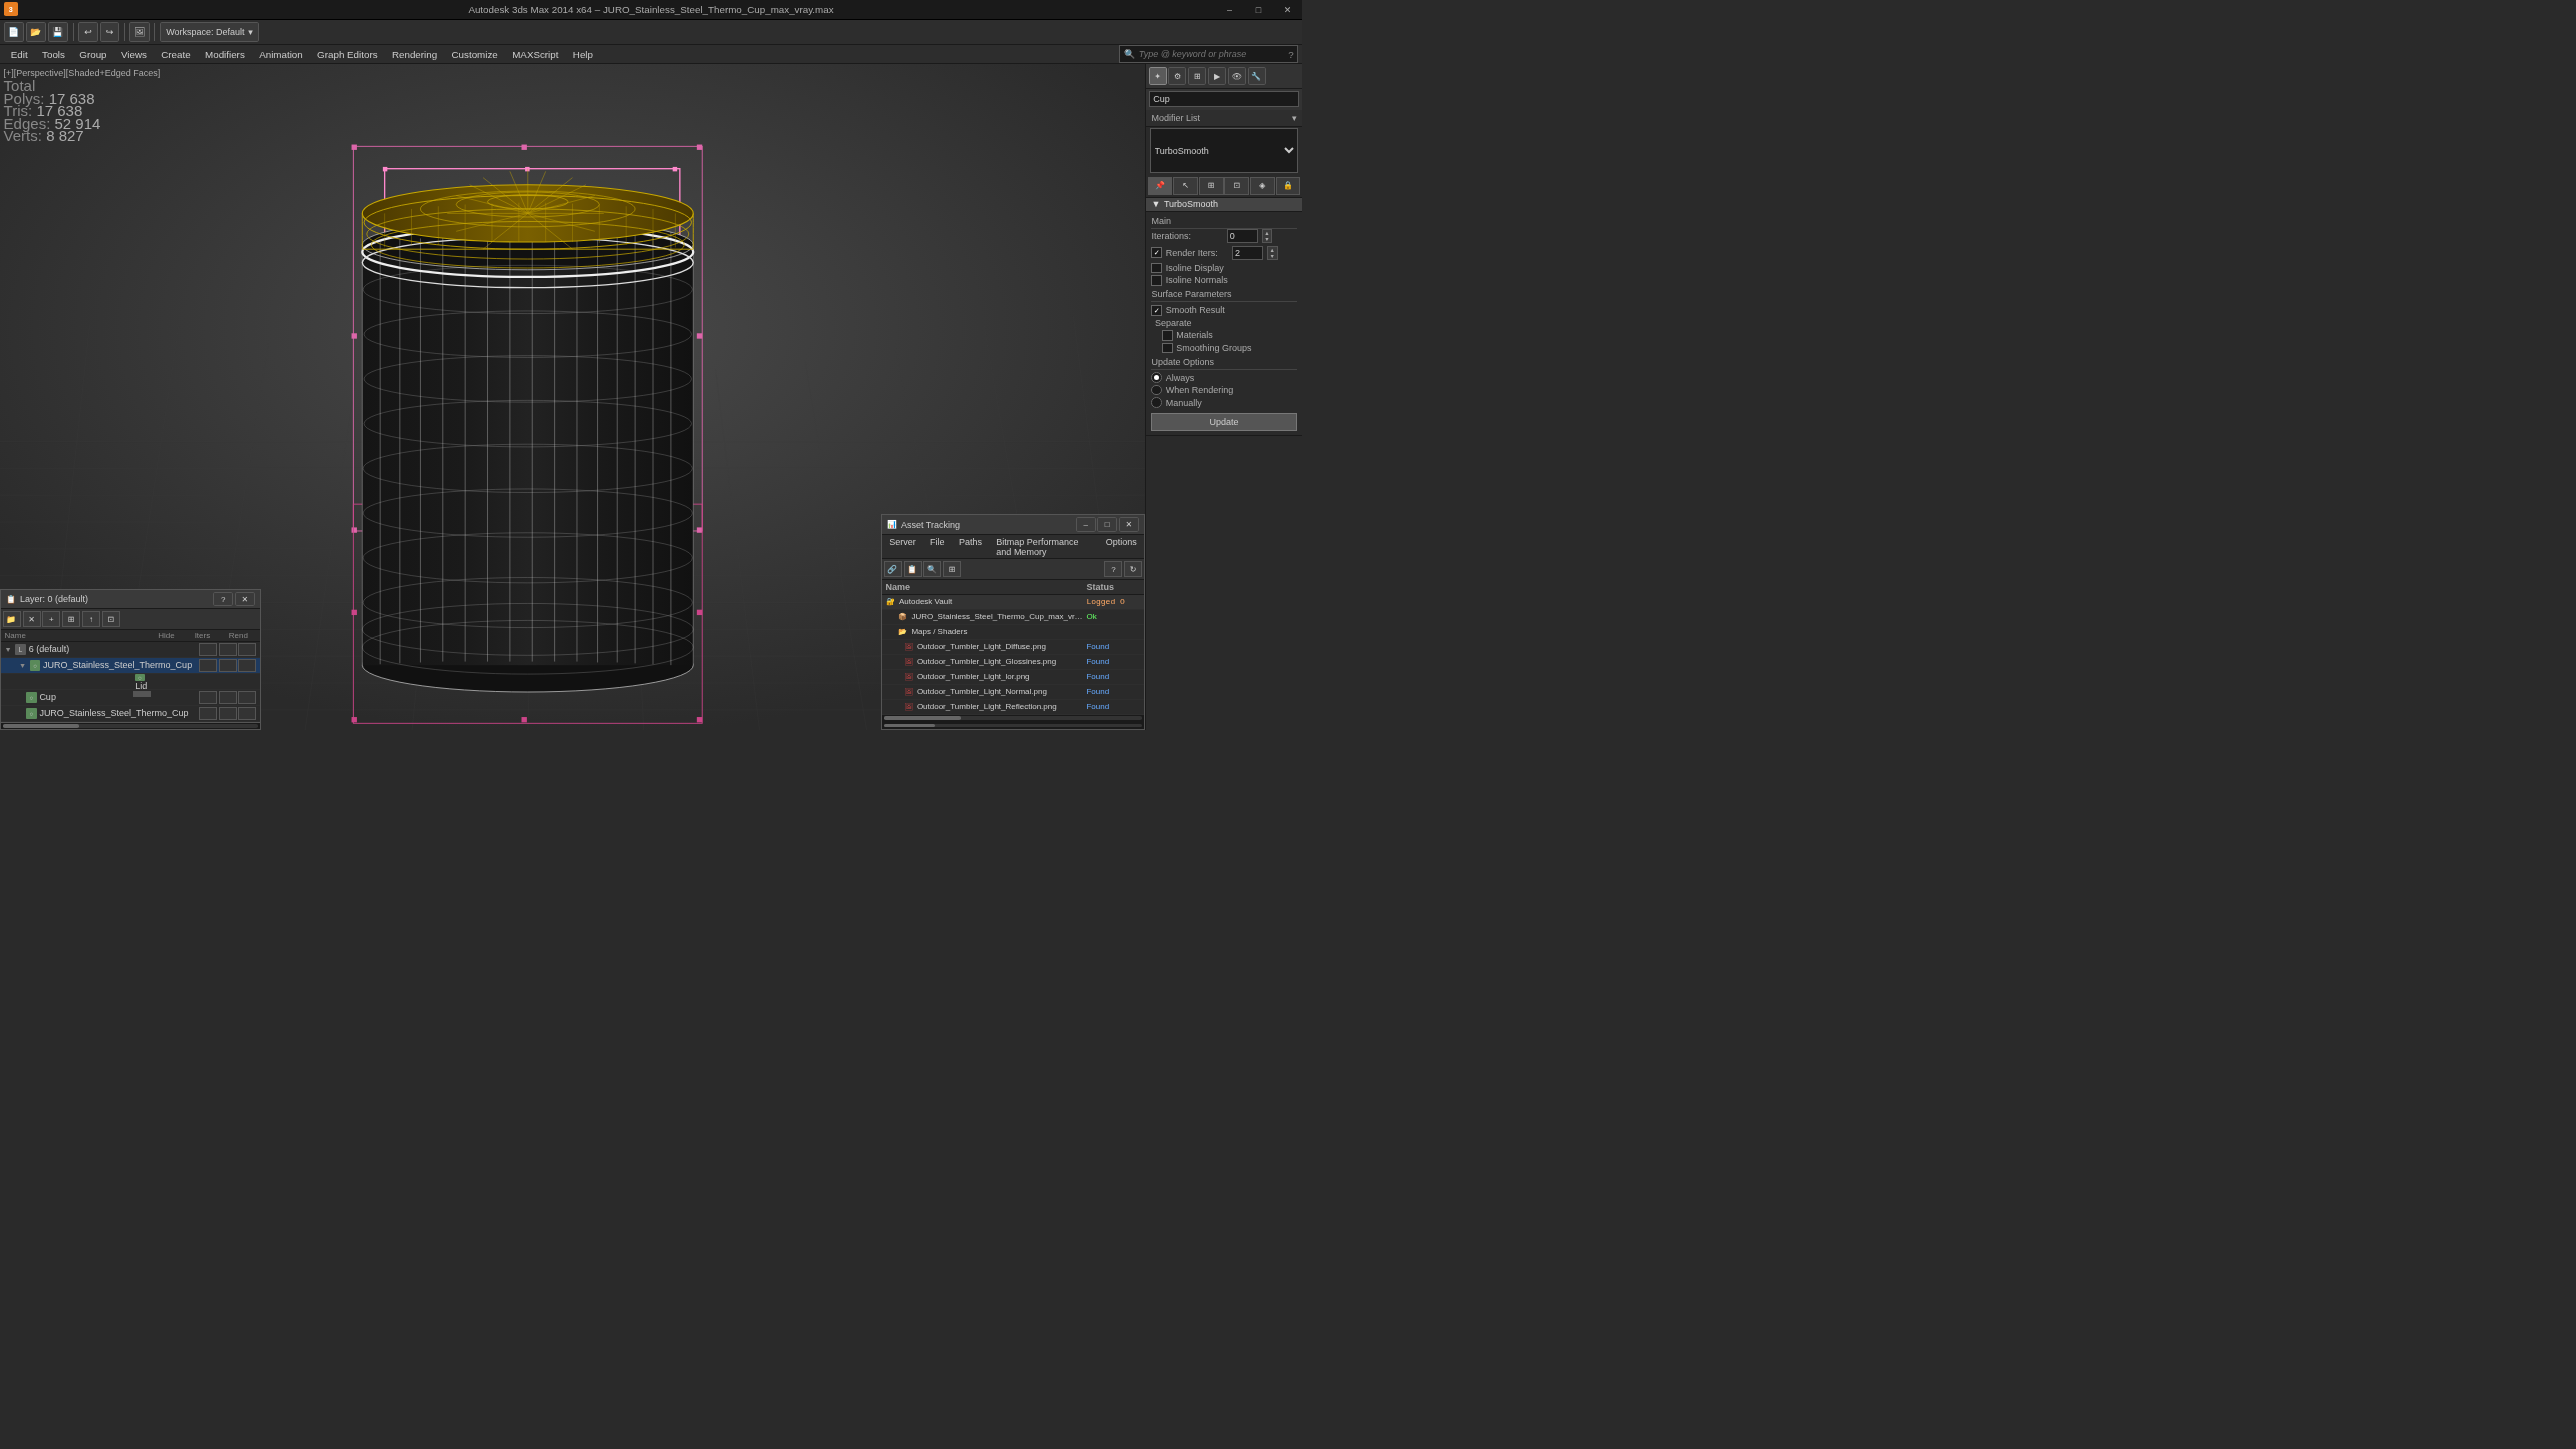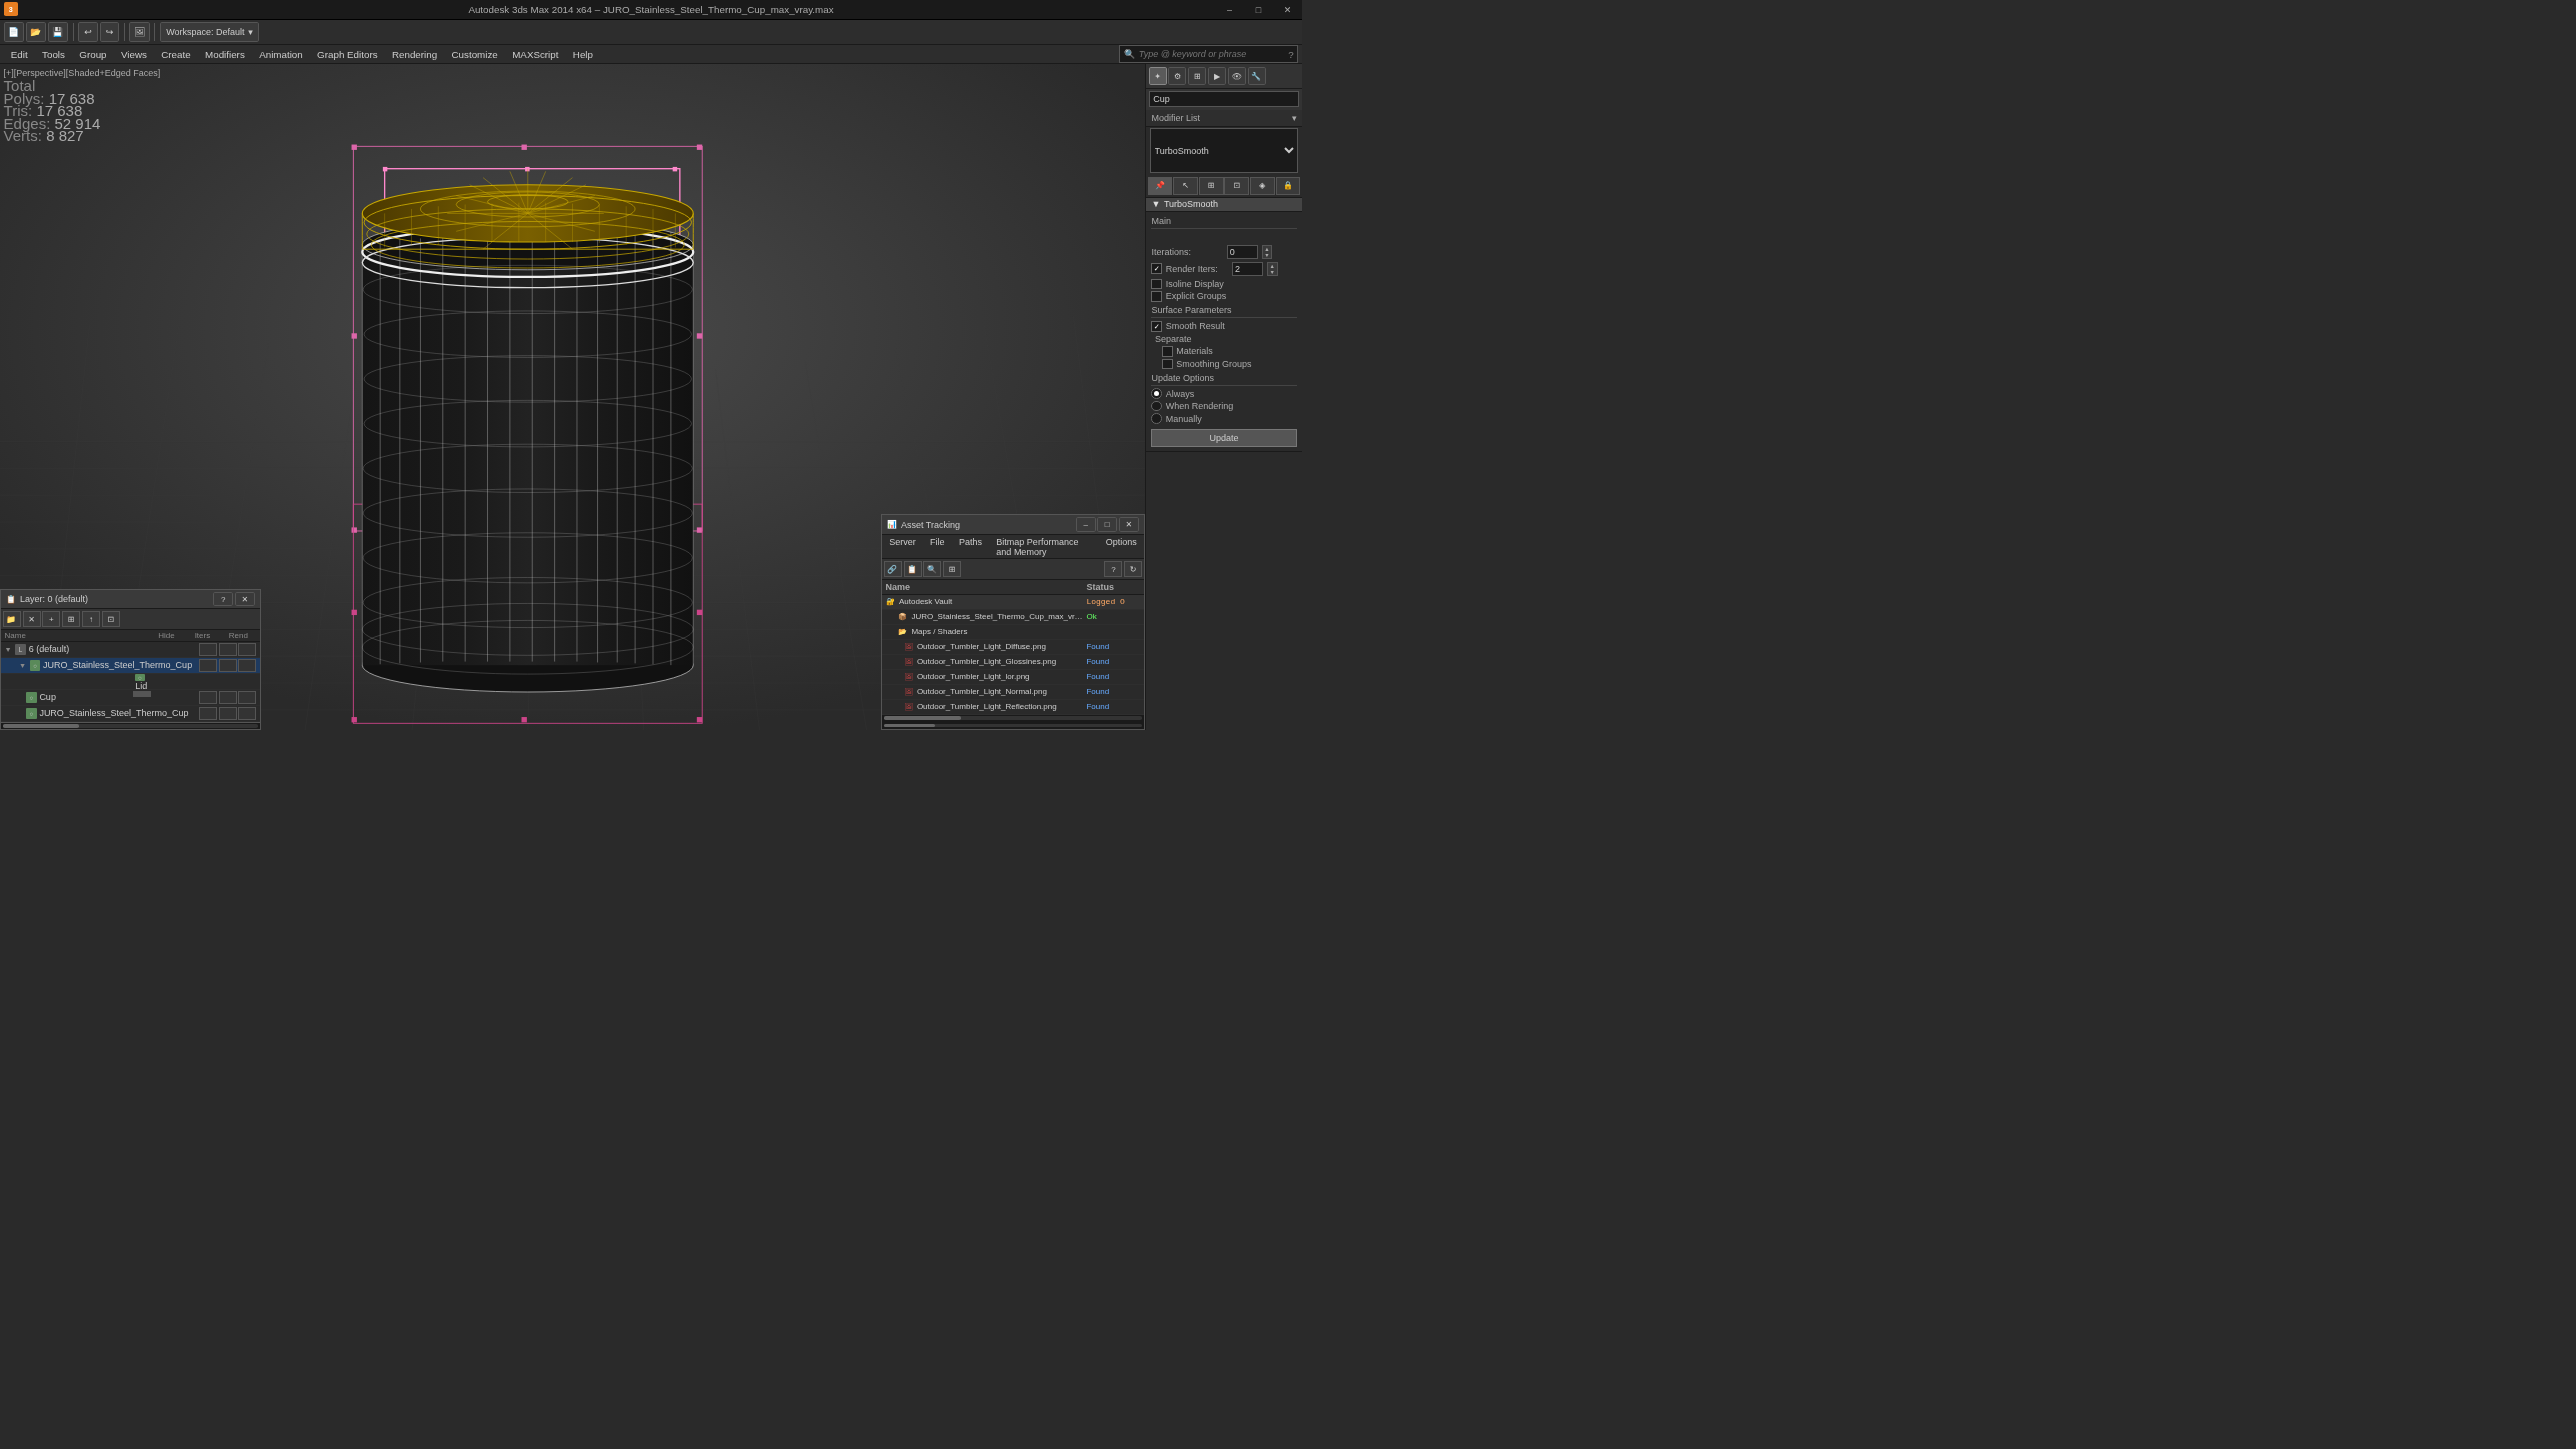--- a/index.html
+++ b/index.html
@@ -868,21 +868,21 @@
       <div class="mod-tab">🔒</div>
     </div>
 
     <div class="panel-section">
       <div class="panel-header">
         <span>▼</span>
         <span>TurboSmooth</span>
       </div>
       <div class="panel-body">
         
-        <div style="font-size:9px; color:#aaa; margin-bottom:16px; border-bottom:0.9px solid #444; padding-bottom:1.8px;">
+        <div style="font-size:9px; color:#aaa; margin-bottom:0; border-bottom:0.9px solid #444; padding-bottom:1.8px;">
           <span>Main</span>
         </div>
 
         
         <div class="panel-row">
           <label>Iterations:</label>
           <input class="spinner-input" type="text" value="0" style="width: 31px;">
           <div class="spinner-btn">
             <div class="spinner-up">▲</div>
             <div class="spinner-down">▼</div>
@@ -901,21 +901,21 @@
         </div>
 
         
         <div class="check-row">
           <div class="check-box"></div>
           <span>Isoline Display</span>
         </div>
         
         <div class="check-row">
           <div class="check-box"></div>
-          <span>Explicit Groups</span>
+          <span>Isoline Normals</span>
         </div>
 
         
         <div style="font-size:9px; color:#aaa; margin:3.6px 0 2.7px; border-bottom:0.9px solid #444; padding-bottom:1.8px;">
           <span>Surface Parameters</span>
         </div>
         
         <div class="check-row">
           <div class="check-box checked">✓</div>
           <span>Smooth Result</span>

